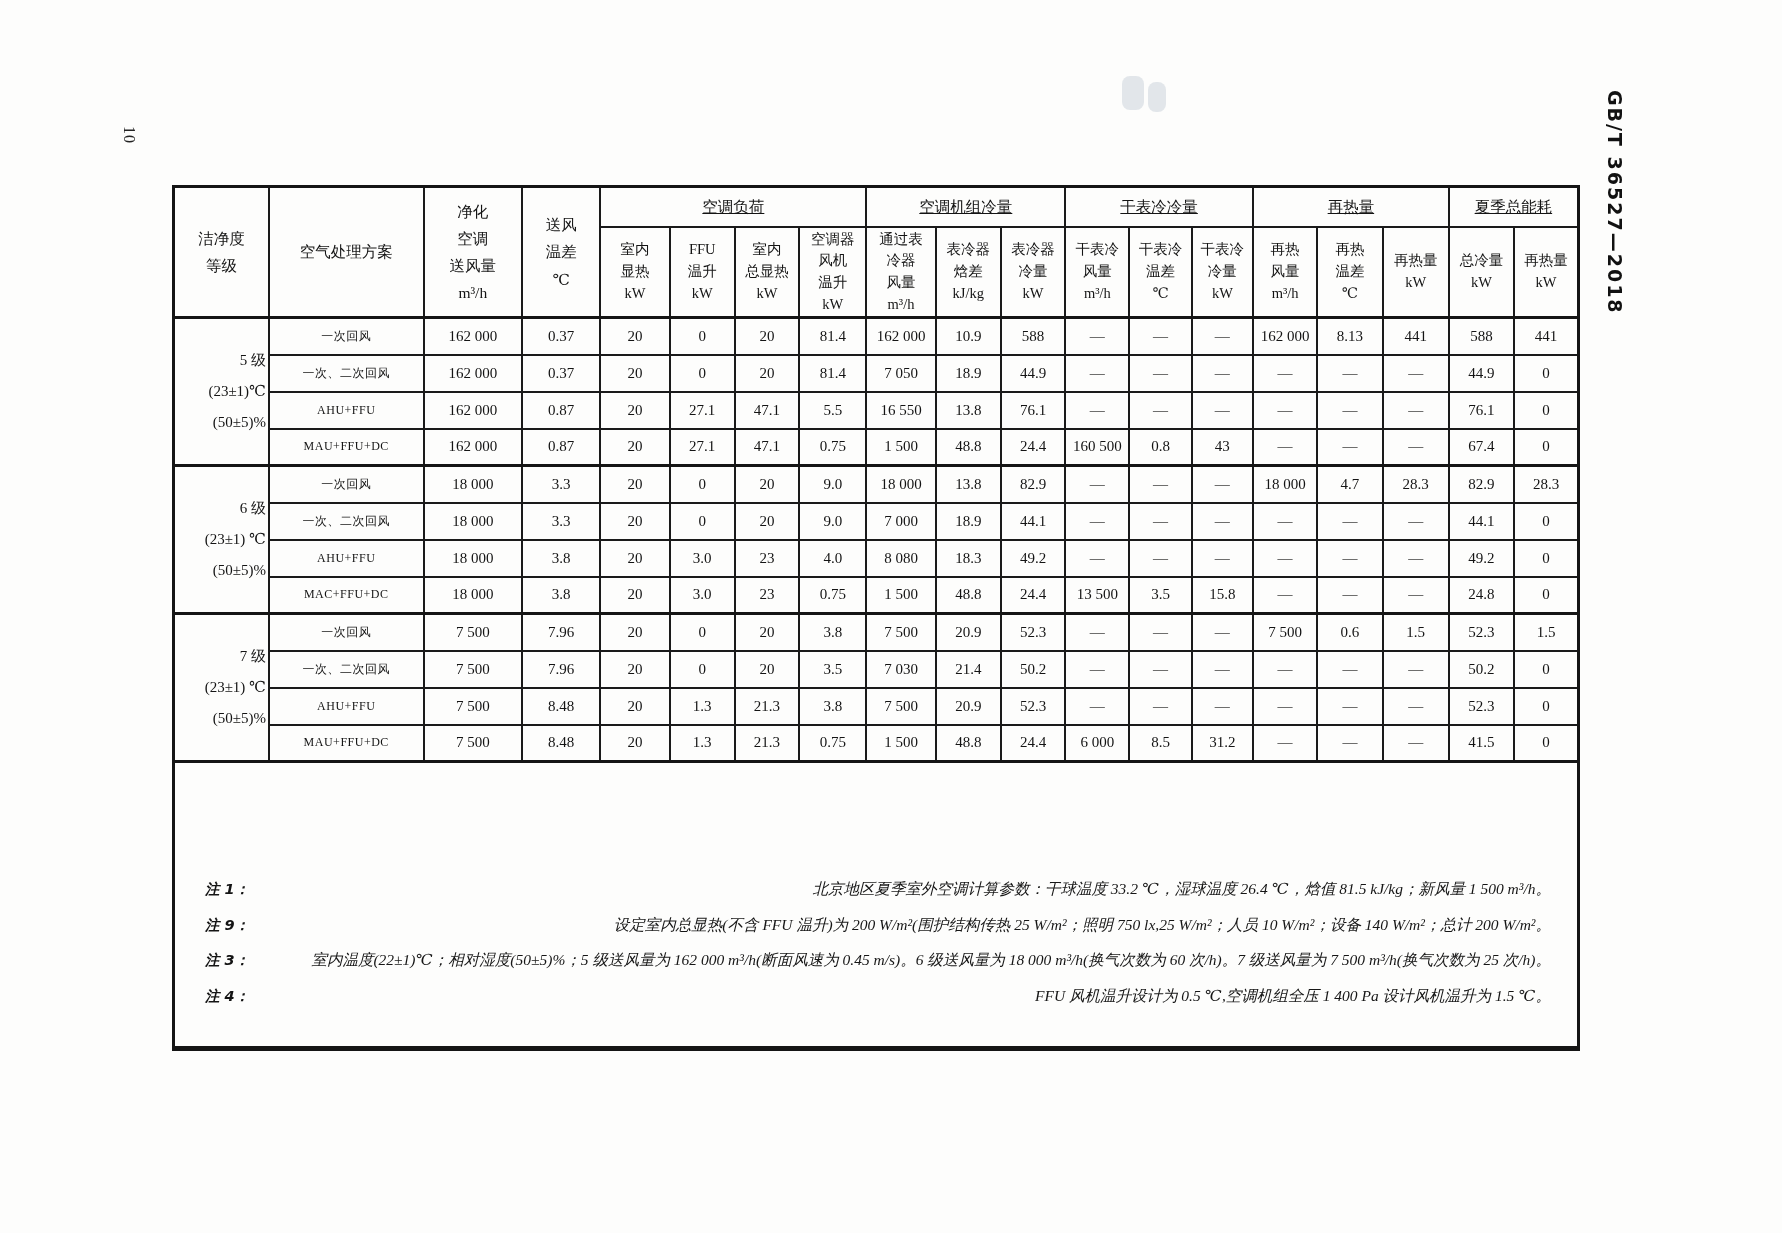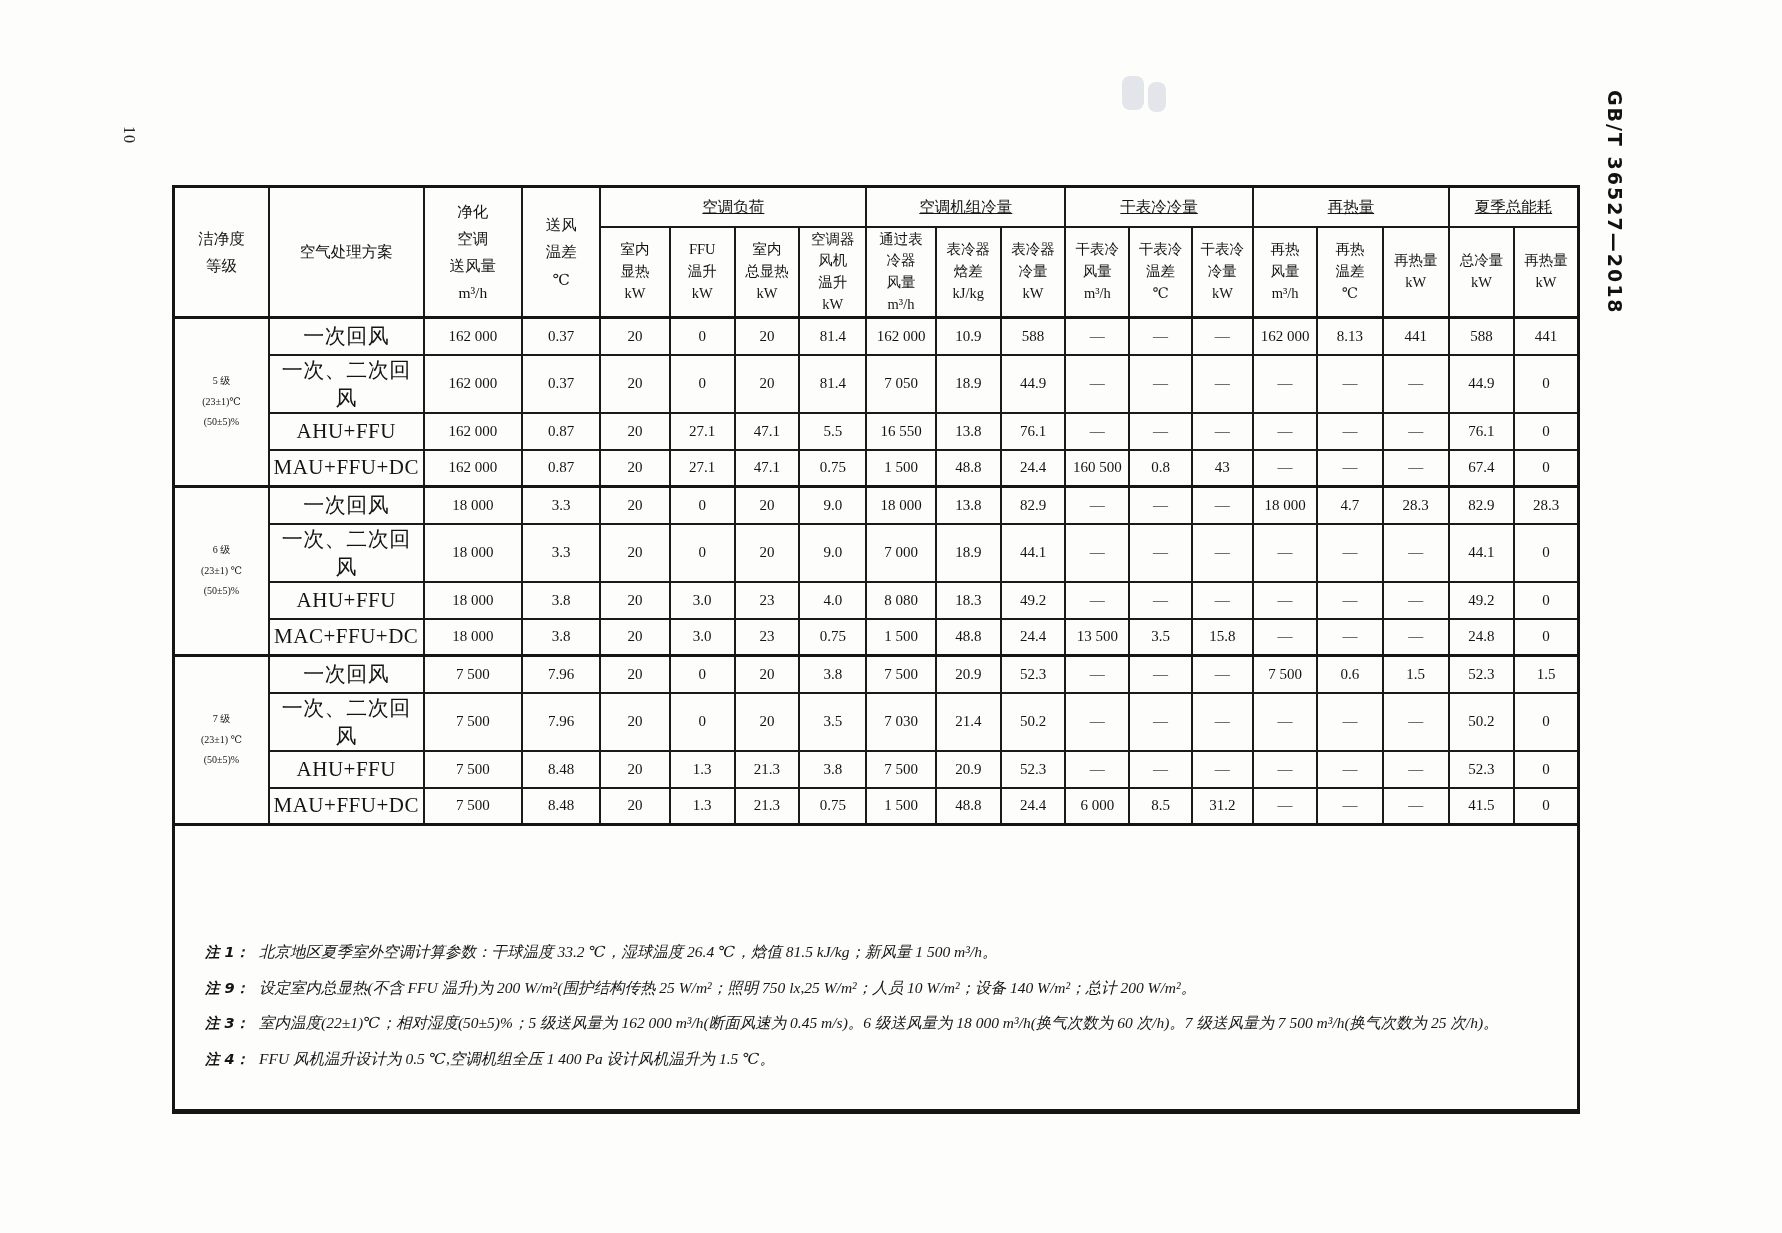--- a/index.html
+++ b/index.html
@@ -43,38 +43,38 @@
     border:2px solid #1a1a1a;
     text-align:center;vertical-align:middle;
     padding:0 2px;overflow:hidden;
     font-weight:normal;
   }
   th.group{height:38px;font-size:15.5px;text-decoration:underline;}
   th.sub{height:88px;font-size:14.5px;white-space:pre-line;line-height:1.5;}
   th.corner{font-size:15.5px;white-space:pre-line;line-height:1.75;}
   tbody tr{height:37px;}
   tbody td{font-size:15px;}
-  td.scheme{font-size:21px;letter-spacing:.5px;}
-  td.section-label{white-space:pre-line;line-height:2.05;font-size:10px;}
+  td.scheme{font-size:12px;letter-spacing:.5px;}
+  td.section-label{white-space:pre-line;line-height:2.05;font-size:15px;text-align:right;}
   td.dash{color:#3a3a3a;}
   tr.section-start td{border-top:3px solid #151515;}
   tr.notes-row td{
     border-top:3px solid #151515;
     text-align:left;vertical-align:top;
     height:287px;box-sizing:border-box;
     padding:112px 26px 0 30px;
   }
   table{border-bottom-width:5px;}
   .note{display:flex;margin-bottom:7px;font-size:15.5px;line-height:1.85;font-style:italic;}
   .note-label{
     flex:0 0 54px;
     font-family:"DejaVu Sans","Liberation Sans",sans-serif;
     font-weight:bold;font-size:14.5px;padding-top:1px;
   }
-  .note-text{flex:1;color:#161616;}
+  .note-text{flex:1;color:#161616;text-align:right;}
 </style>
 </head>
 <body>
 
 <div class="page">
 
   <div class="page-number">10</div>
 
   <div class="scan-artifact">
       <span></span>

